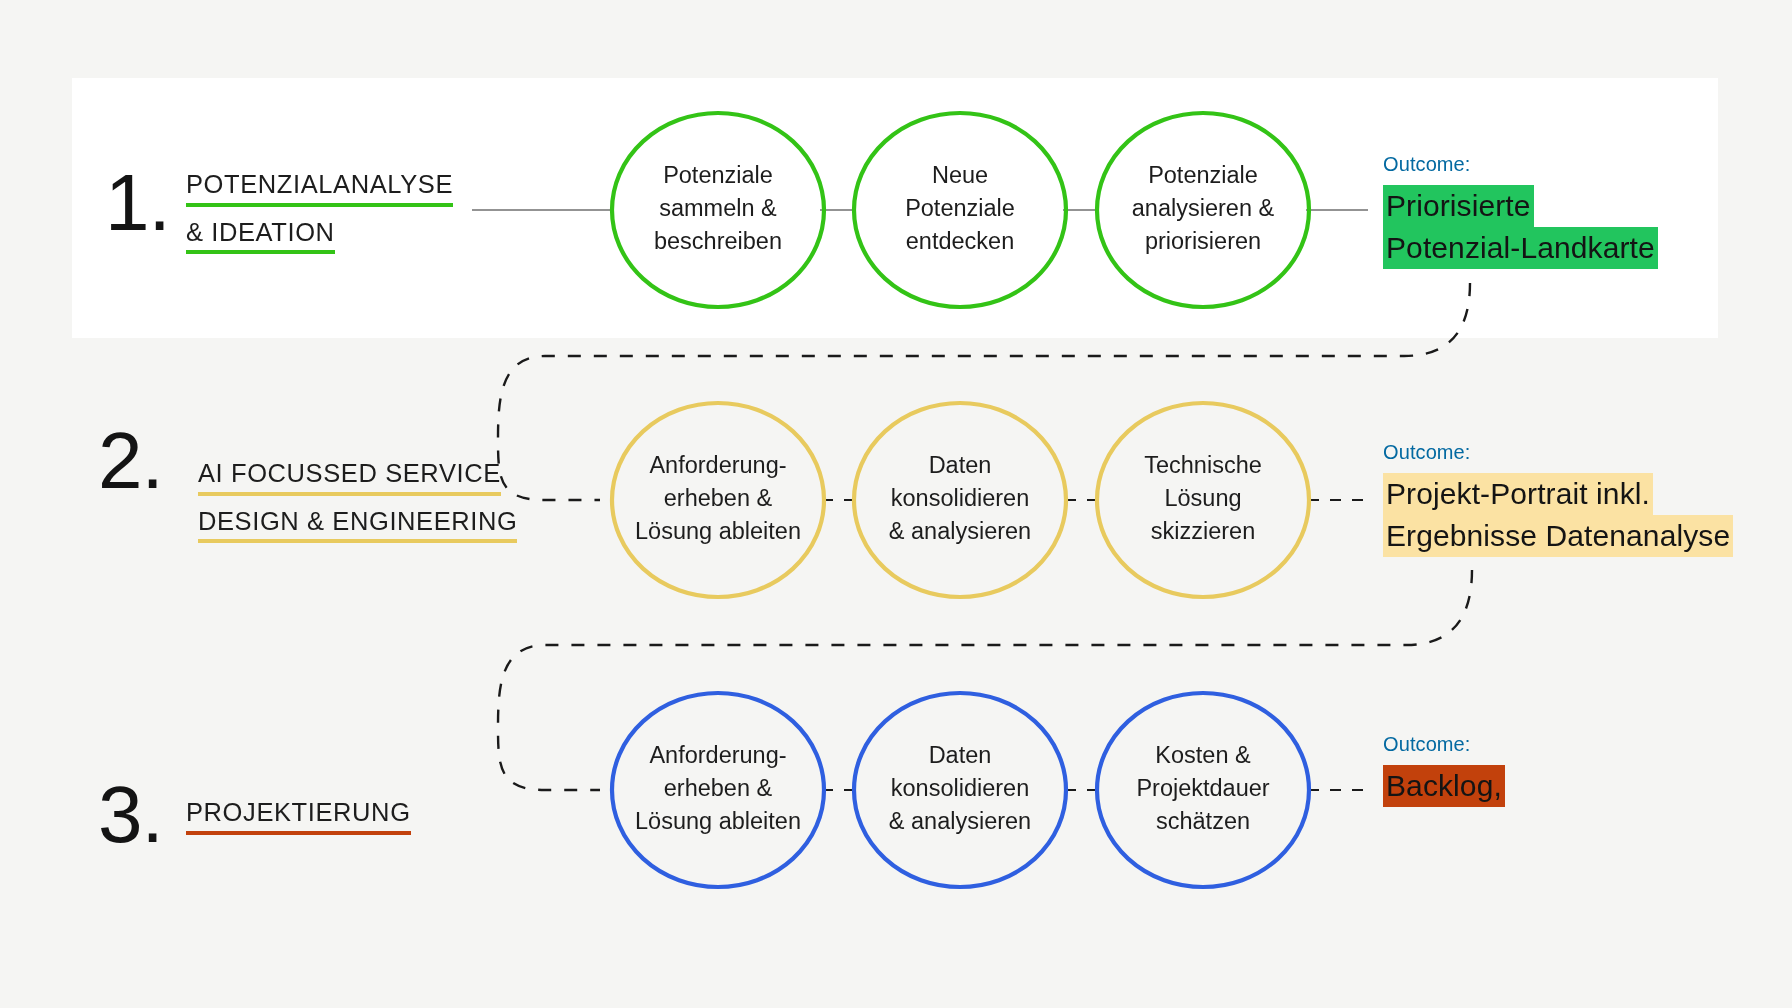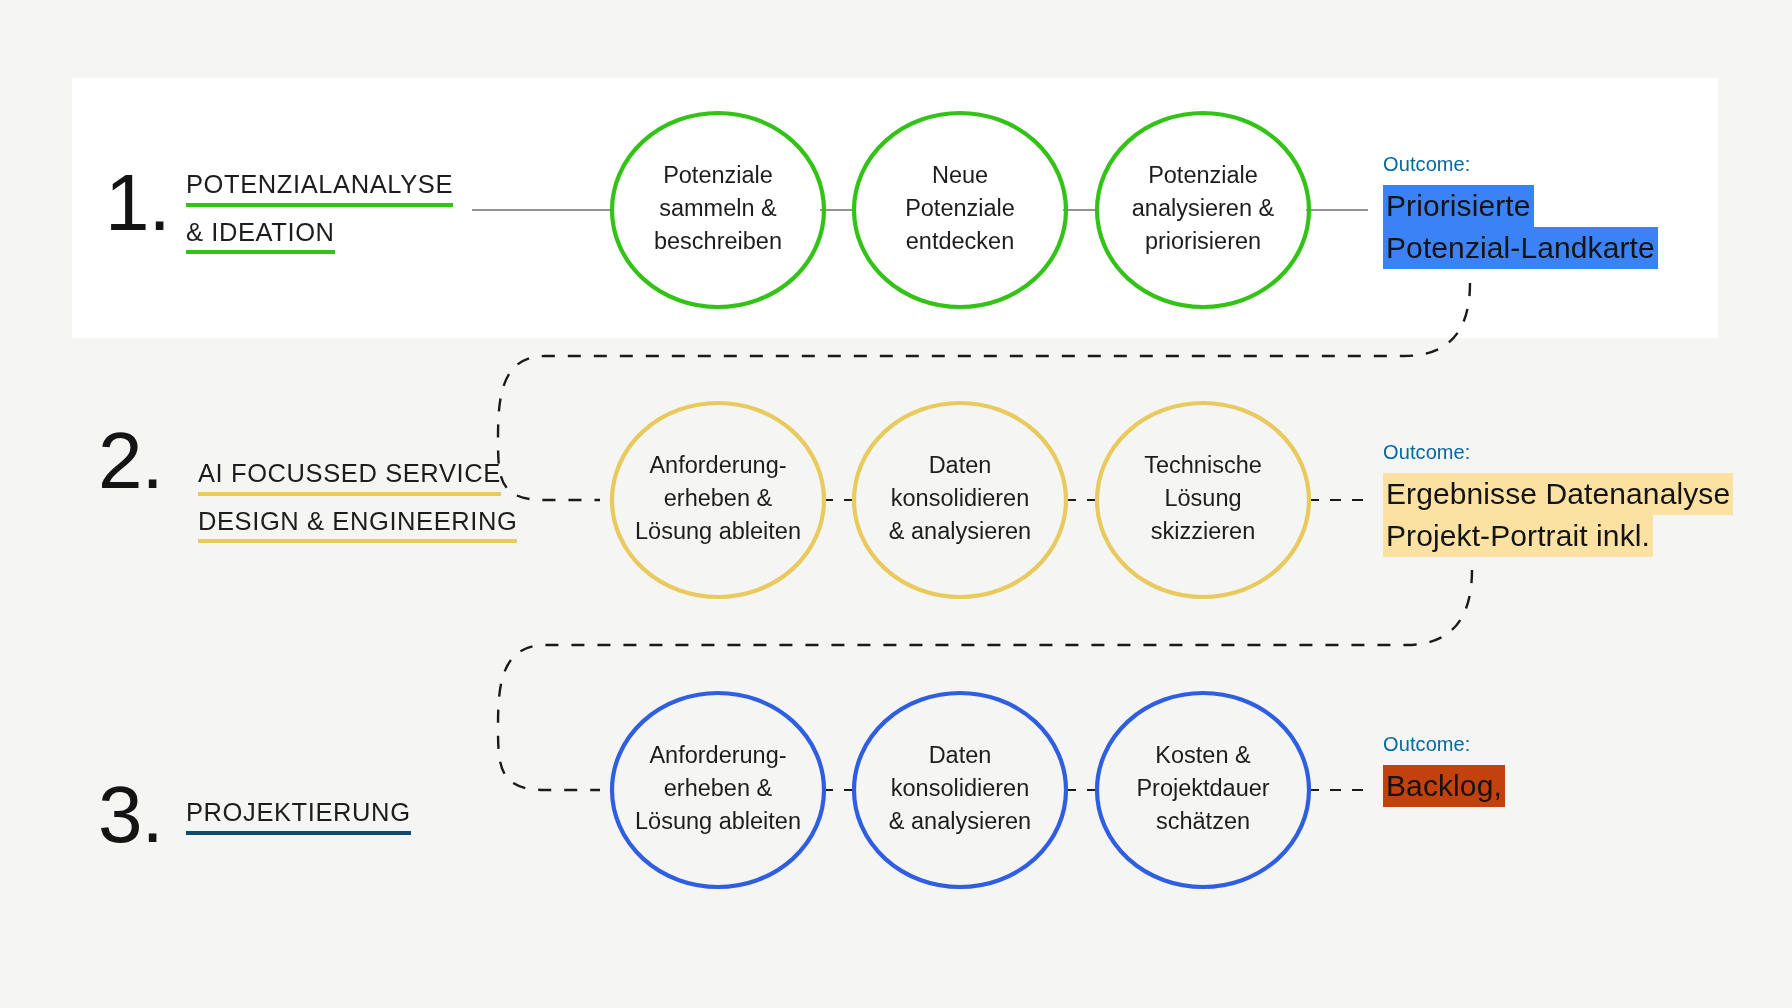--- a/index.html
+++ b/index.html
@@ -60,21 +60,21 @@
     white-space: nowrap;
     line-height: 1.0;
   }
   .phase-label .lbl-line {
     display: inline-block;
     padding-bottom: 5px;
     margin-bottom: 13px;
   }
   .phase-label .lbl-line.u-green { border-bottom: 4px solid #33c316; text-align: center; }
   .phase-label .lbl-line.u-amber { border-bottom: 4px solid #e8ca5e; margin-left: 12px; }
-  .phase-label .lbl-line.u-blue  { border-bottom: 4px solid #0c4a6e; text-align: center; }
+  .phase-label .lbl-line.u-blue  { border-bottom: 4px solid #c2410c; text-align: center; }
 
   .outcome-block {
     position: absolute;
     font-family: "Liberation Sans", sans-serif;
     white-space: nowrap;
   }
   .outcome-caption {
     font-size: 20px;
     color: #0369a1;
     margin-bottom: 9px;
@@ -83,21 +83,21 @@
   }
   .outcome-line {
     font-size: 30px;
     color: #141414;
     display: block;
     line-height: 1.30;
     width: fit-content;
     padding: 1px 3px 2px 3px;
     letter-spacing: 0.1px;
   }
-  .hl-green { background: #3b82f6; }
+  .hl-green { background: #22c55e; }
   .hl-amber { background: #fbe2a3; }
   .hl-blue  { background: #c2410c; }
 </style>
 </head>
 <body>
 
 <div id="stage">
 
   <svg id="diagram" viewBox="0 0 1792 1008">
 
@@ -199,22 +199,22 @@
   </div>
 
   <div class="outcome-block" style="left:1383px; top:153px;">
     <span class="outcome-caption">Outcome:</span>
     <span class="outcome-line hl-green">Priorisierte</span>
     <span class="outcome-line hl-green">Potenzial-Landkarte</span>
   </div>
 
   <div class="outcome-block" style="left:1383px; top:441px;">
     <span class="outcome-caption">Outcome:</span>
+    <span class="outcome-line hl-amber">Projekt-Portrait inkl.</span>
     <span class="outcome-line hl-amber">Ergebnisse Datenanalyse</span>
-    <span class="outcome-line hl-amber">Projekt-Portrait inkl.</span>
   </div>
 
   <div class="outcome-block" style="left:1383px; top:733px;">
     <span class="outcome-caption">Outcome:</span>
     <span class="outcome-line hl-blue">Backlog,</span>
   </div>
 
 </div>
 
 </body></html>

